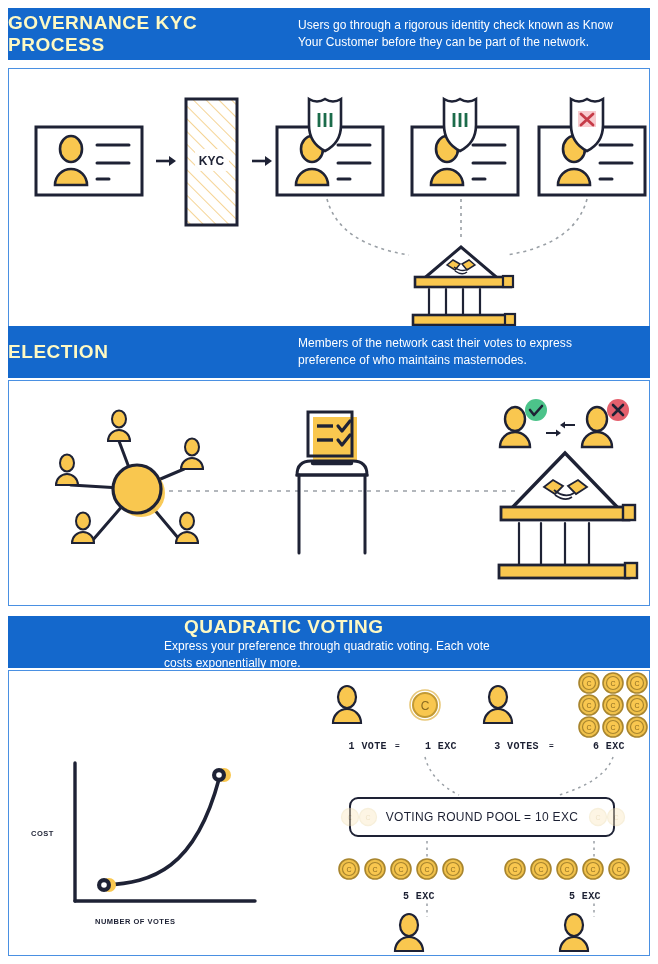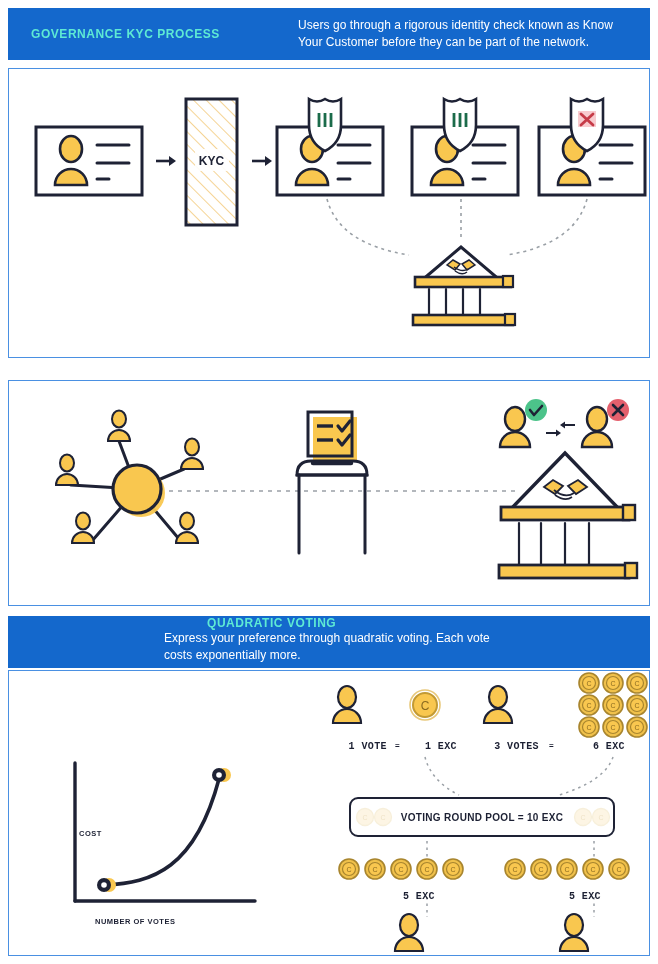--- a/index.html
+++ b/index.html
@@ -1,38 +1,38 @@
 <!DOCTYPE html>
 <html><head>
 <meta charset="utf-8">
 <style>
   html,body{margin:0;padding:0;background:#ffffff;}
   body{width:658px;height:964px;font-family:"Liberation Sans",sans-serif;overflow:hidden;}
   .page{position:relative;width:658px;height:964px;background:#ffffff;}
 
   .band{position:absolute;left:8px;width:642px;background:#1468CC;display:flex;align-items:center;}
-  .band-title{color:#5eead4;font-size:12px;font-weight:bold;letter-spacing:.55px;
-      padding-left:23px;width:290px;box-sizing:border-box;}
+  .band-title{color:#fef9c3;font-size:19px;font-weight:bold;letter-spacing:.55px;
+      width:290px;box-sizing:border-box;}
   .band-desc{color:#ffffff;font-size:12px;line-height:1.45;width:330px;letter-spacing:.05px;}
 
   .panel{position:absolute;left:8px;width:642px;background:#ffffff;
       border:1px solid #4a90e2;box-sizing:border-box;}
   .lbl{position:absolute;font-size:10px;font-weight:bold;color:#1c2033;letter-spacing:.4px;
       text-align:right;white-space:nowrap;font-family:Liberation Mono, monospace;}
   .eq{position:absolute;font-size:8px;font-weight:bold;color:#1c2033;}
 
   svg{display:block;overflow:visible;}
   .stroke{fill:none;stroke:#1E2235;stroke-width:3;stroke-linecap:round;stroke-linejoin:round;}
   .stroke2{fill:none;stroke:#1E2235;stroke-width:2.2;stroke-linecap:round;stroke-linejoin:round;}
   .kyc-label{font-family:"Liberation Sans",sans-serif;font-size:12px;font-weight:bold;fill:#1E2235;}
   .chart-title{position:absolute;font-size:12.5px;font-weight:bold;color:#1c2033;letter-spacing:.3px;white-space:nowrap;}
   .ax-lbl{position:absolute;font-size:7.5px;font-weight:bold;color:#1c2033;letter-spacing:.5px;}
   .pool{position:absolute;border:2.5px solid #1E2235;border-radius:9px;background:#fff;
       display:flex;align-items:center;justify-content:center;gap:11px;}
-  .pool-txt{font-size:10px;font-weight:bold;color:#1c2033;letter-spacing:.3px;white-space:nowrap;}
+  .pool-txt{font-size:12px;font-weight:normal;color:#1c2033;letter-spacing:.3px;white-space:nowrap;}
 </style>
 </head>
 <body>
 
 <div class="page">
 
   <div class="band" style="top:8px;height:52px;">
     <div class="band-title">GOVERNANCE KYC PROCESS</div>
     <div class="band-desc">Users go through a rigorous identity check known as Know Your Customer before they can be part of the network.</div>
   </div>
@@ -134,20 +134,24 @@
         <g>
           <path d="M438 196 l6 -5 7 4 -5 6 z" fill="#F9C74F" stroke="#1E2235" stroke-width="1.5"></path>
           <path d="M466 196 l-6 -5 -7 4 5 6 z" fill="#F9C74F" stroke="#1E2235" stroke-width="1.5"></path>
           <path d="M445 198 q8 6 14 2" fill="none" stroke="#1E2235" stroke-width="1.5"></path>
           <path d="M446 202 q7 5 12 1" fill="none" stroke="#1E2235" stroke-width="1.4"></path>
         </g>
       </g>
     </svg>
   </div>
 
+  <div class="band" style="top:326px;height:52px;">
+    <div class="band-title">ELECTION</div>
+    <div class="band-desc">Members of the network cast their votes to express preference of who maintains masternodes.</div>
+  </div>
 
   <div class="panel" style="top:380px;height:226px;">
     <svg width="640" height="224" viewBox="0 0 640 224">
 
       <line x1="160" y1="110" x2="510" y2="110" stroke="#9aa0a6" stroke-width="1.6" stroke-dasharray="4 5"></line>
 
       <g>
         <line x1="128" y1="108" x2="110" y2="60" class="stroke"></line>
         <line x1="128" y1="108" x2="175" y2="88" class="stroke"></line>
         <line x1="128" y1="108" x2="62" y2="104" class="stroke"></line>
@@ -231,21 +235,21 @@
     </svg>
   </div>
 
   <div class="band" style="top:616px;height:52px;flex-direction:column;">
     <div class="band-title">QUADRATIC VOTING</div>
     <div class="band-desc">Express your preference through quadratic voting. Each vote costs exponentially more.</div>
   </div>
 
   <div class="panel" style="top:670px;height:286px;">
 
-    <div class="ax-lbl" style="left:22px;top:158px;margin-left:48px;">COST</div>
+    <div class="ax-lbl" style="left:22px;top:158px;">COST</div>
     <div class="ax-lbl" style="left:86px;top:246px;">NUMBER OF VOTES</div>
 
     <svg width="230" height="180" viewBox="0 0 230 180" style="position:absolute;left:38px;top:88px;">
       <line x1="28" y1="4" x2="28" y2="142" stroke="#1E2235" stroke-width="3.4" stroke-linecap="round"></line>
       <line x1="28" y1="142" x2="208" y2="142" stroke="#1E2235" stroke-width="3.4" stroke-linecap="round"></line>
       <path d="M58 126 C105 124 148 110 172 20" fill="none" stroke="#1E2235" stroke-width="3.6" stroke-linecap="round"></path>
       <circle cx="62" cy="126" r="7" fill="#F9C74F"></circle>
       <circle cx="57" cy="126" r="7" fill="#1E2235"></circle>
       <circle cx="57" cy="126" r="2.8" fill="#ffffff"></circle>
       <circle cx="177" cy="16" r="7" fill="#F9C74F"></circle>

